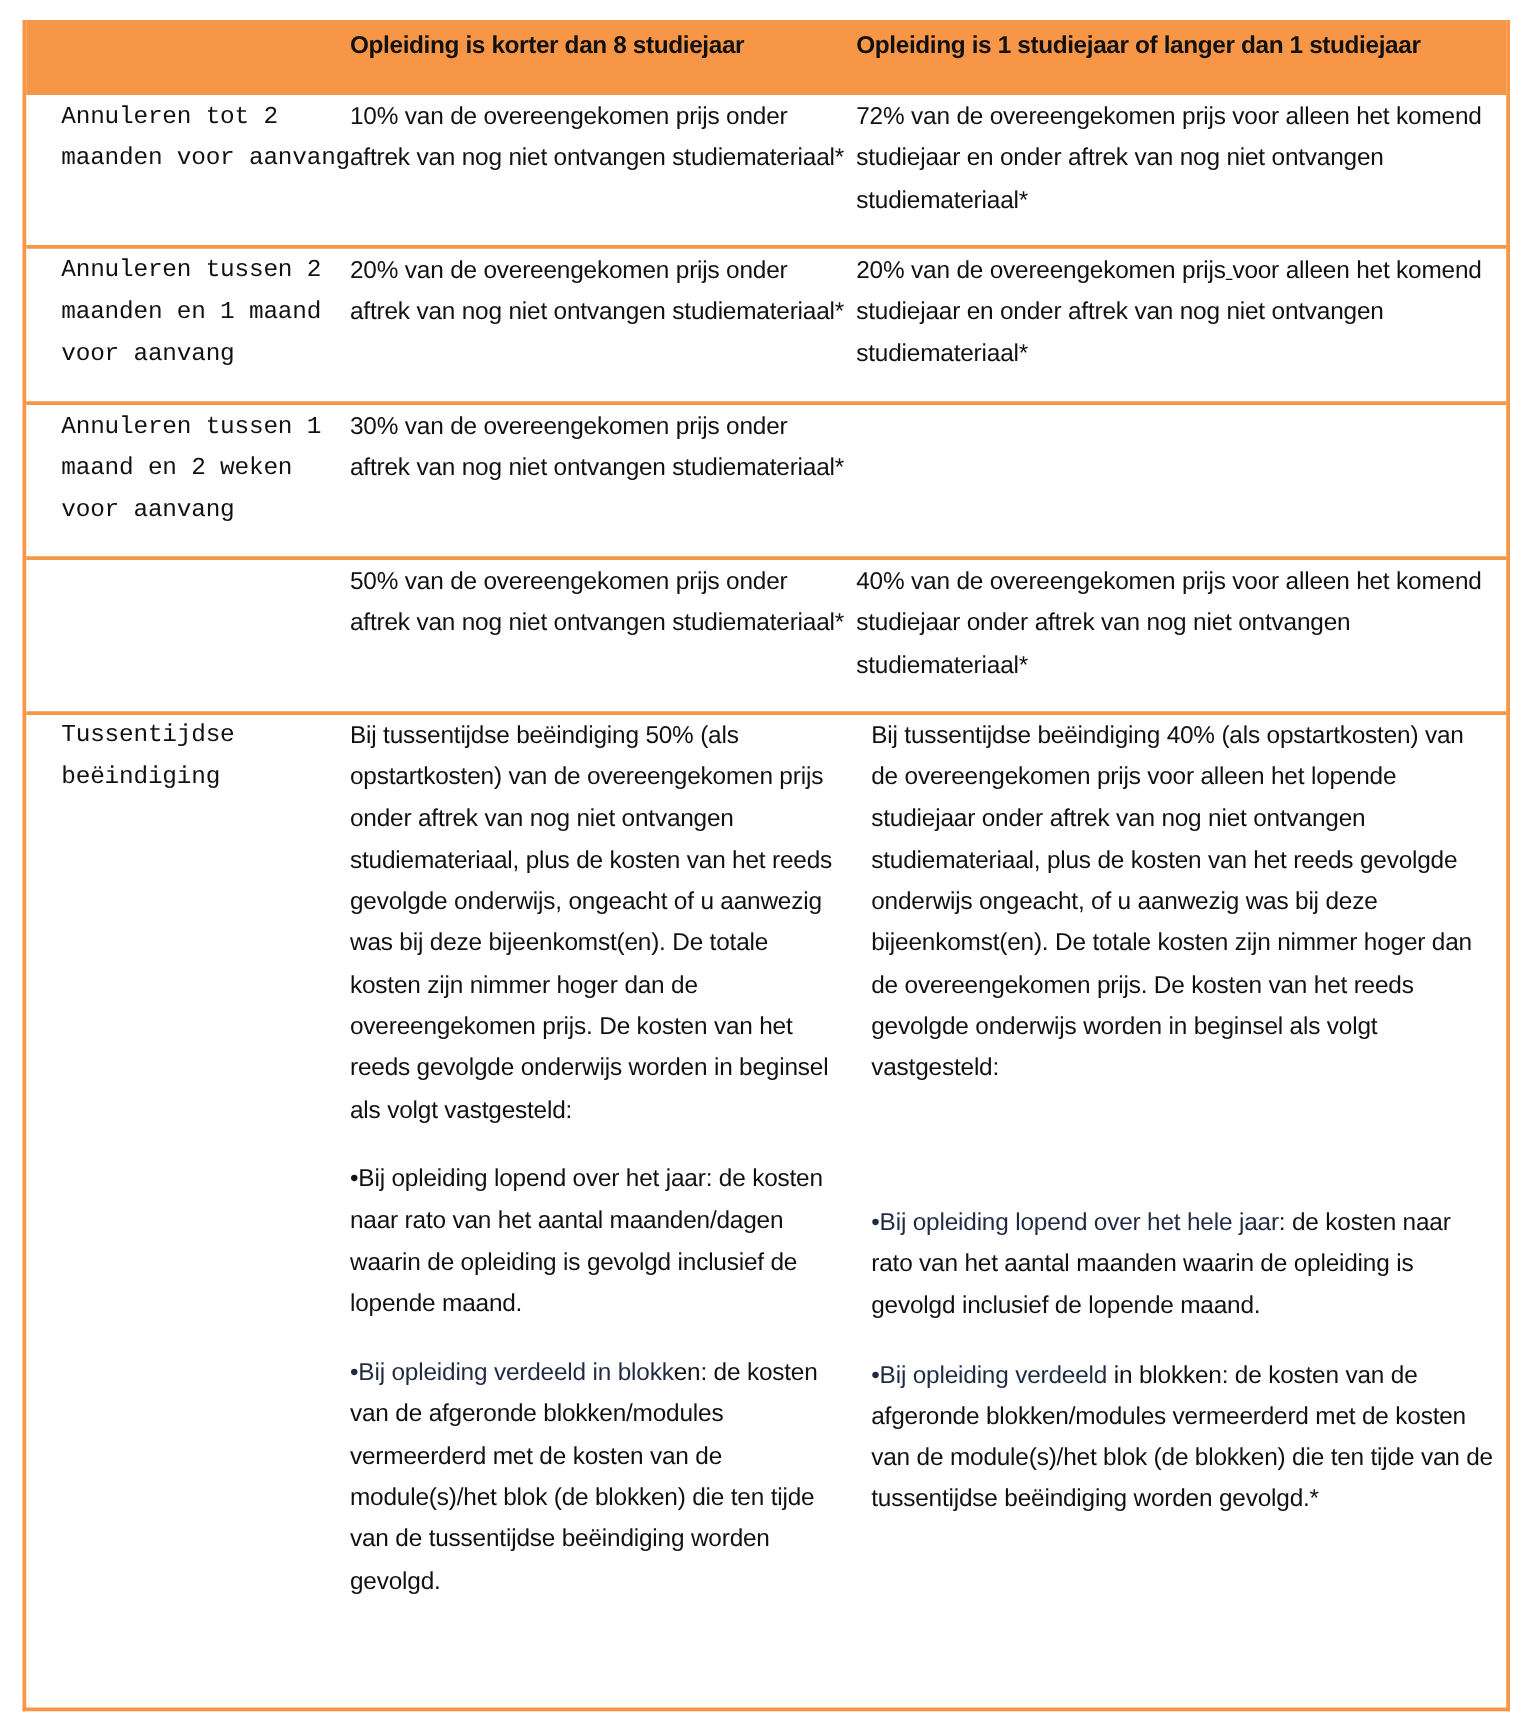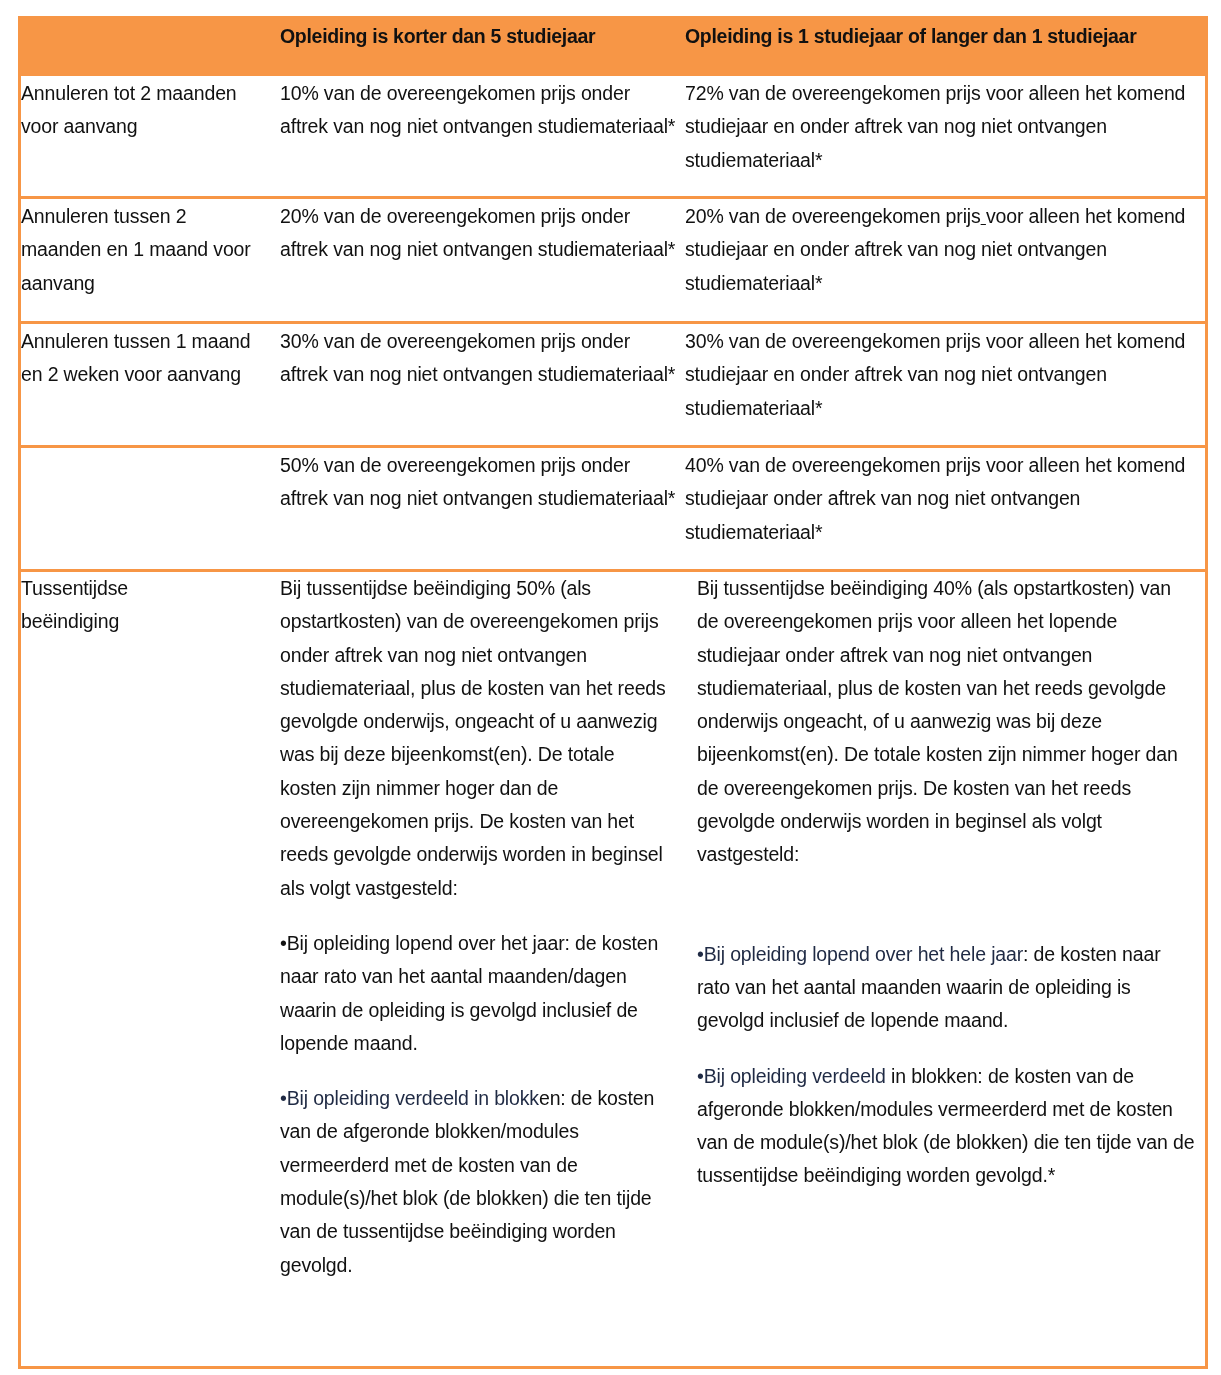--- a/index.html
+++ b/index.html
@@ -4,21 +4,21 @@
 <style>
   html, body { margin: 0; padding: 0; background: #ffffff; }
   body { width: 1221px; height: 1375px; position: relative; overflow: hidden;
          font-family: "Liberation Sans", "DejaVu Sans", sans-serif; color: #111111; }
   .tbl { position: absolute; left: 18px; top: 16px; width: 1190px; height: 1353px;
          border: 3px solid #F79646; border-top: none; box-sizing: border-box; }
   .row { position: absolute; left: 0; right: 0; box-sizing: border-box; }
   .row.sep { border-top: 3px solid #F79646; padding-left: 48px; }
   .hdr { top: 0; height: 60px; background: #F79646; }
   .cell { position: absolute; top: 0; font-size: 19.5px; line-height: 33.3px; letter-spacing: -0.15px; }
-  .c1 { left: 0; width: 235px; }
+  .c1 { left: 28px; width: 235px; font-family: Liberation Mono, monospace; }
   .c2 { left: 259px; width: 400px; }
   .c3 { left: 664px; width: 515px; }
   .c3b { left: 676px; width: 505px; }
   .hdr .cell { font-weight: bold; font-size: 19.5px; top: 6px; line-height: 28px; letter-spacing: -0.3px; }
   .r1 { top: 60px; height: 123px; }
   .r2 { top: 180px; height: 128px; }
   .r3 { top: 305px; height: 127px; }
   .r4 { top: 429px; height: 127px; }
   .r5 { top: 553px; height: 824px; }
   .r1 .cell, .r2 .cell, .r3 .cell, .r4 .cell { top: 1px; }
@@ -28,54 +28,53 @@
   .navy { color: #1F2A44; }
   .u { text-decoration: underline; }
 </style>
 </head>
 <body>
 
 <div class="tbl">
 
   <div class="row hdr">
     <div class="cell c1"></div>
-    <div class="cell c2">Opleiding is korter dan 5 studiejaar</div>
+    <div class="cell c2">Opleiding is korter dan 8 studiejaar</div>
     <div class="cell c3">Opleiding is 1 studiejaar of langer dan 1 studiejaar</div>
   </div>
 
   <div class="row r1">
     <div class="cell c1">Annuleren tot 2 maanden voor aanvang</div>
     <div class="cell c2">10% van de overeengekomen prijs onder aftrek van nog niet ontvangen studiemateriaal*</div>
     <div class="cell c3">72%  van de overeengekomen prijs voor alleen het komend studiejaar en onder aftrek van nog niet ontvangen studiemateriaal*</div>
   </div>
 
   <div class="row r2 sep">
     <div class="cell c1">Annuleren tussen 2 maanden en 1 maand voor aanvang</div>
     <div class="cell c2">20% van de overeengekomen prijs onder aftrek van nog niet ontvangen studiemateriaal*</div>
     <div class="cell c3"><span>20% van de overeengekomen prijs</span><span class="u"> </span><span>voor alleen het komend studiejaar en onder aftrek van nog niet ontvangen studiemateriaal*</span></div>
   </div>
 
   <div class="row r3 sep">
     <div class="cell c1">Annuleren tussen 1 maand en 2 weken voor aanvang</div>
     <div class="cell c2">30% van de overeengekomen prijs onder aftrek van nog niet ontvangen studiemateriaal*</div>
-    <div class="cell c3">30% van de overeengekomen prijs voor alleen het  komend studiejaar en onder aftrek van nog niet ontvangen studiemateriaal*</div>
   </div>
 
   <div class="row r4 sep">
     <div class="cell c2">50% van de overeengekomen prijs onder aftrek van nog niet ontvangen studiemateriaal*</div>
     <div class="cell c3">40% van de overeengekomen prijs voor alleen het komend studiejaar onder aftrek van nog niet ontvangen studiemateriaal*</div>
   </div>
 
   <div class="row r5 sep">
     <div class="cell c1" style="width:180px">Tussentijdse beëindiging</div>
     <div class="cell c2" style="width:392px">
       <p>Bij tussentijdse beëindiging 50% (als opstartkosten) van de overeengekomen prijs onder aftrek van nog niet ontvangen studiemateriaal, plus de kosten van het reeds gevolgde onderwijs, ongeacht of u aanwezig was bij deze bijeenkomst(en). De totale kosten zijn nimmer hoger dan de overeengekomen prijs. De kosten van het reeds gevolgde onderwijs worden in beginsel als volgt vastgesteld:</p>
       <p class="bul">•Bij opleiding lopend over het jaar: de kosten naar rato van het aantal maanden/dagen waarin de opleiding is gevolgd inclusief de lopende maand.</p>
       <p class="bul"><span class="navy">•Bij opleiding verdeeld in blokk</span><span>en: de kosten van de afgeronde blokken/modules vermeerderd met de kosten van de module(s)/het blok (de blokken)  die ten tijde van de tussentijdse  beëindiging  worden gevolgd.</span></p>
     </div>
     <div class="cell c3b" style="width:500px">
       <p>Bij tussentijdse beëindiging 40% (als opstartkosten) van de overeengekomen prijs voor alleen het lopende studiejaar onder aftrek van nog niet ontvangen studiemateriaal, plus de kosten van het reeds gevolgde onderwijs ongeacht, of u aanwezig was bij deze bijeenkomst(en). De totale kosten zijn nimmer hoger dan de overeengekomen prijs. De kosten van het reeds gevolgde onderwijs worden in beginsel als volgt vastgesteld:</p>
-      <p class="bul" style="margin-top:66px"><span class="navy">•Bij opleiding lopend over het hele jaar</span><span>: de kosten naar rato van het aantal maanden waarin de opleiding is gevolgd inclusief de lopende maand.</span></p>
+      <p class="bul" style="margin-top:90px"><span class="navy">•Bij opleiding lopend over het hele jaar</span><span>: de kosten naar rato van het aantal maanden waarin de opleiding is gevolgd inclusief de lopende maand.</span></p>
       <p class="bul"><span class="navy">•Bij opleiding verdeeld</span><span> in blokken: de kosten van de afgeronde blokken/modules vermeerderd met de kosten van de module(s)/het blok (de blokken) die ten tijde van de tussentijdse  beëindiging worden gevolgd.*</span></p>
     </div>
   </div>
 
 </div>
 
 </body></html>

